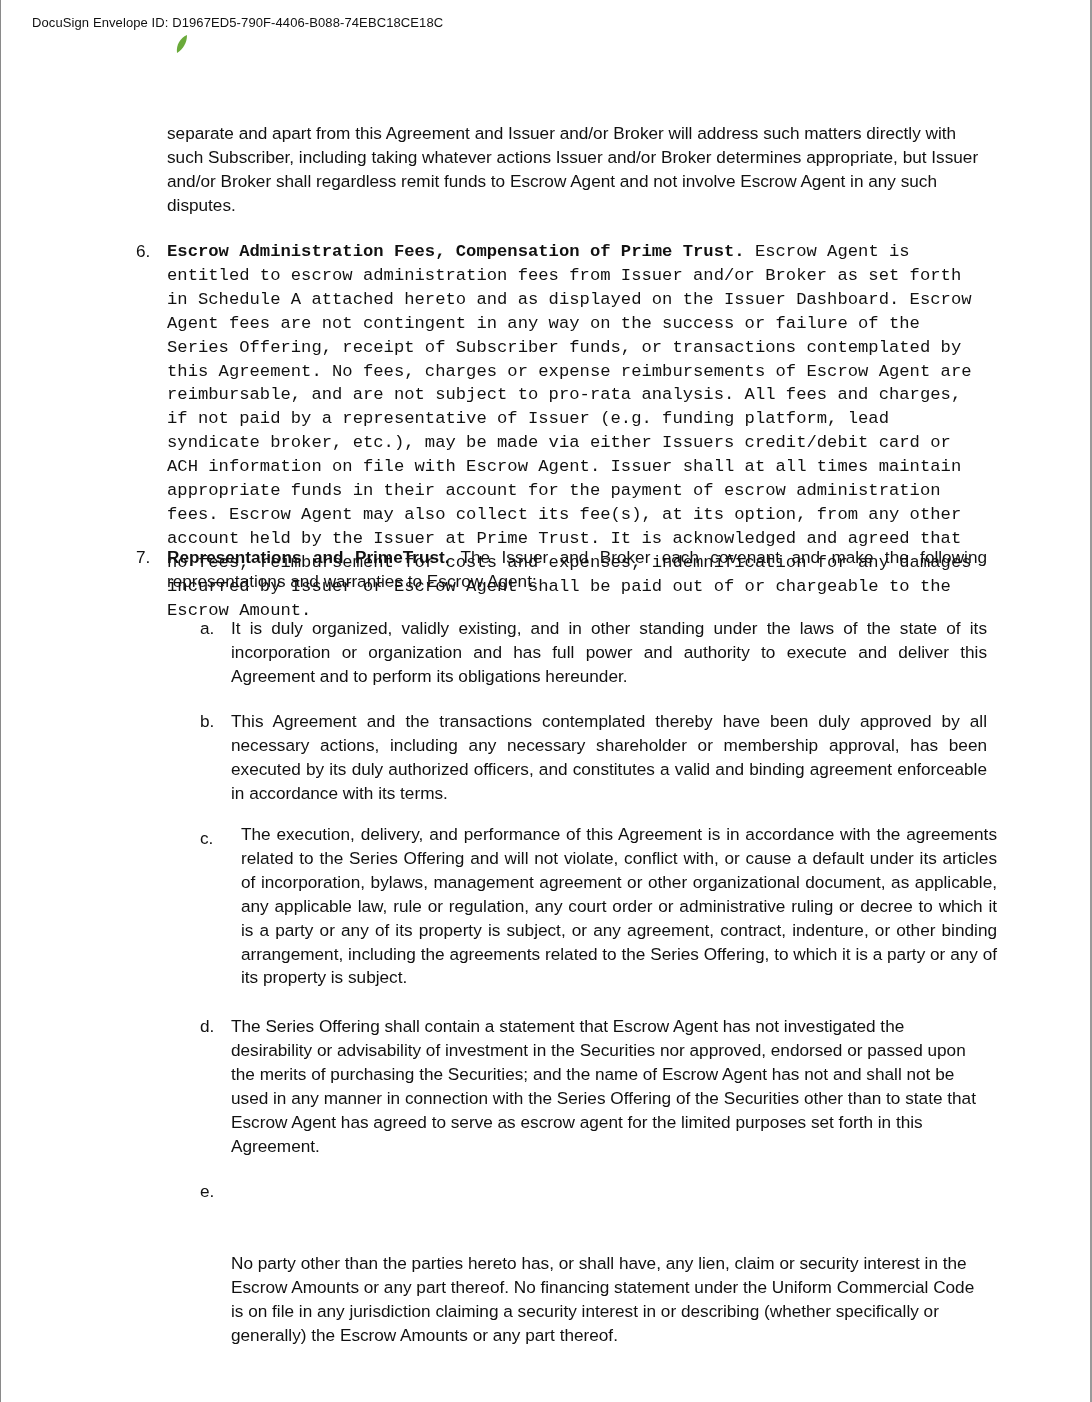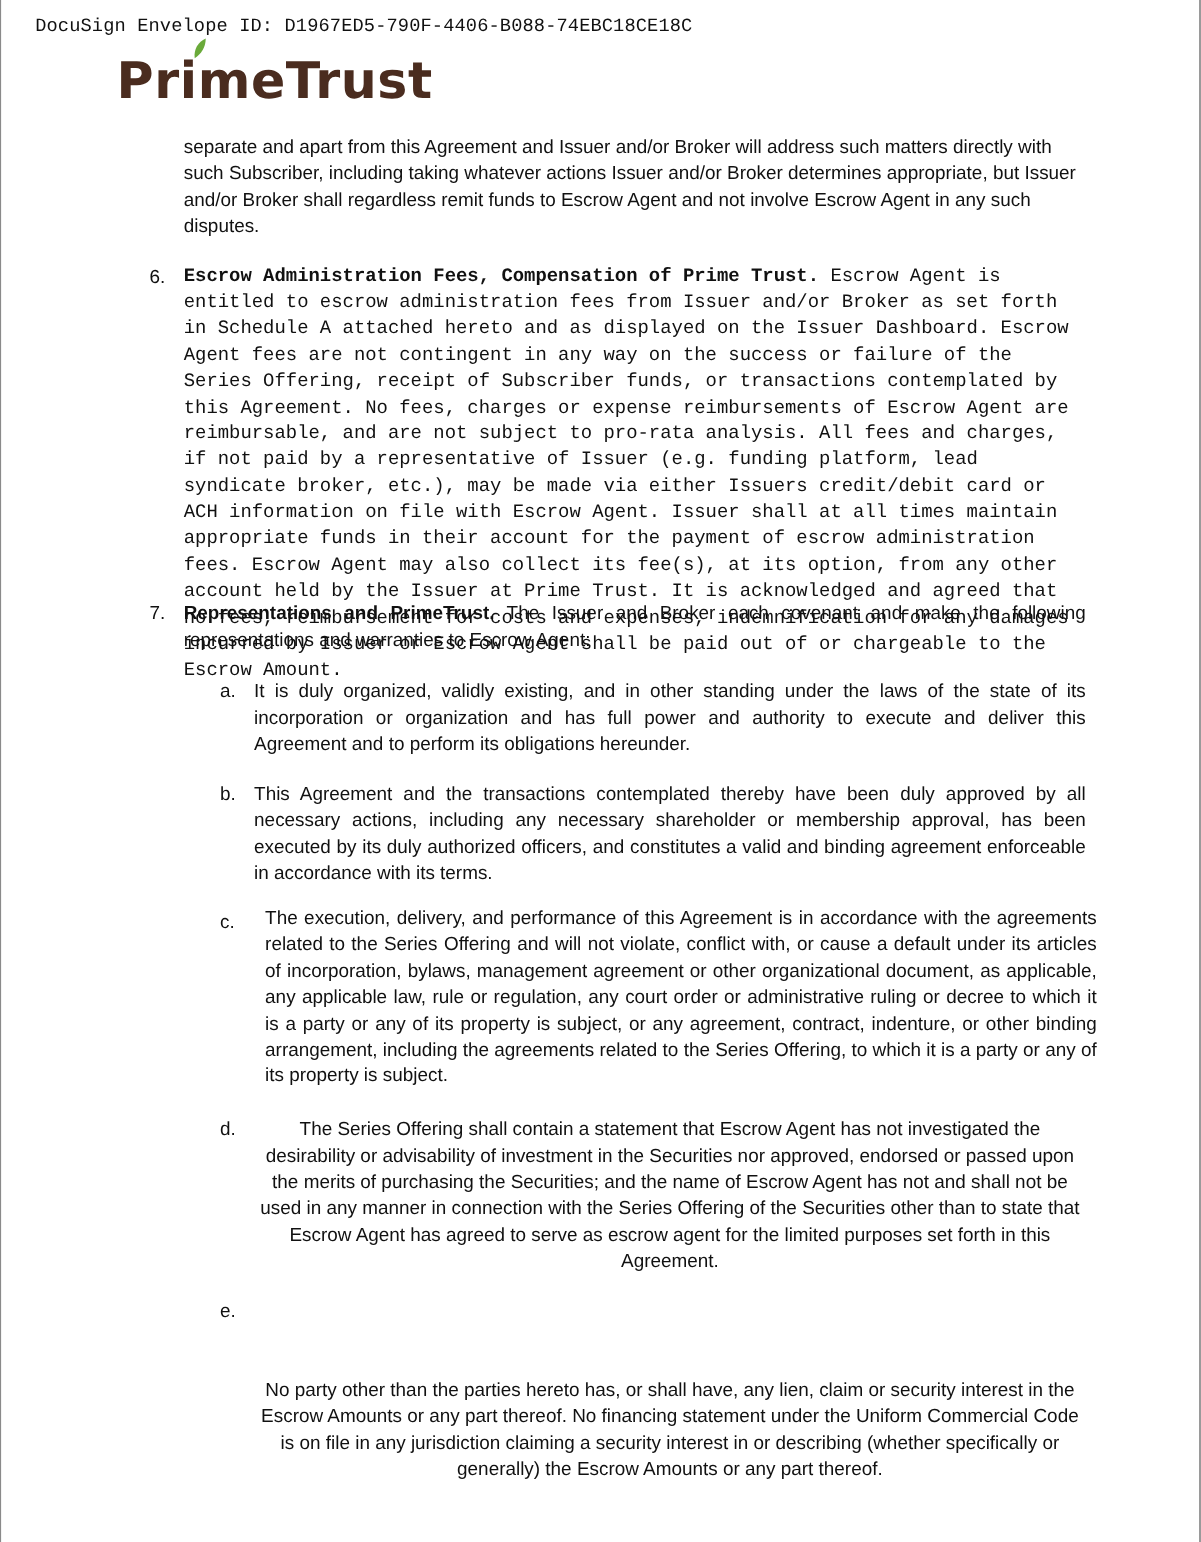--- a/index.html
+++ b/index.html
@@ -20,22 +20,22 @@
       background: #8a8a8a;
     }
     .page-edge-right {
       position: absolute; right: 0; top: 0; width: 2px; height: 1402px;
       background: #9a9a9a;
     }
     .envelope-id {
       position: absolute;
       left: 32px;
       top: 15px;
-      font-family: Liberation Mono, monospace;
-      font-size: 17px;
+      font-family: Liberation Sans, sans-serif;
+      font-size: 13px;
       color: #111;
       letter-spacing: 0.1px;
     }
     .logo {
       position: absolute;
       left: 106px;
       top: 40px;
       height: 56px;
       display: flex;
       align-items: flex-end;
@@ -82,34 +82,33 @@
     .sec6 { left: 167px; top: 240px; width: 818px; font-family: Liberation Mono, monospace; }
     .sec7-num { left: 136px; top: 546px; }
     .sec7 { left: 167px; top: 546px; width: 820px; text-align: justify; }
     .sub-letter { position: absolute; left: 200px; }
     .sub { left: 231px; width: 756px; text-align: justify; }
     .suba-l { top: 617px; } .suba { top: 617px; }
     .subb-l { top: 710px; } .subb { top: 710px; }
     .subc-l { top: 827px; } .subc { top: 823px; margin-left: 10px; }
     .subd-l { top: 1015px; } .subd { top: 1015px; }
     .sube-l { top: 1180px; } .sube { top: 1252px; }
-    .nojust { text-align: center; }
+    .nojust { text-align: left; }
     .bold { font-weight: bold; }
     .last-left { text-align-last: left; }
   </style>
 </head>
 <body>
 
 <div class="page-edge-left"></div>
 <div class="page-edge-right"></div>
 
 <div class="envelope-id">DocuSign Envelope ID: D1967ED5-790F-4406-B088-74EBC18CE18C</div>
 
 <div class="logo">
-  <span class="logo-text">PrimeTrust</span>
   <svg class="logo-leaf" viewBox="0 0 13 20">
     <path d="M2 19 C1 11, 5 4, 12 1 C12 9, 8 15, 2 19 Z" fill="#6aaa3a"></path>
   </svg>
 </div>
 
 <div class="doc">
 
   <p class="para cont">separate and apart from this Agreement and Issuer and/or Broker will address such matters directly with such Subscriber, including taking whatever actions Issuer and/or Broker determines appropriate, but Issuer and/or Broker shall regardless remit funds to Escrow Agent and not involve Escrow Agent in any such disputes.</p>
 
   <span class="sec-num sec6-num">6.</span>

